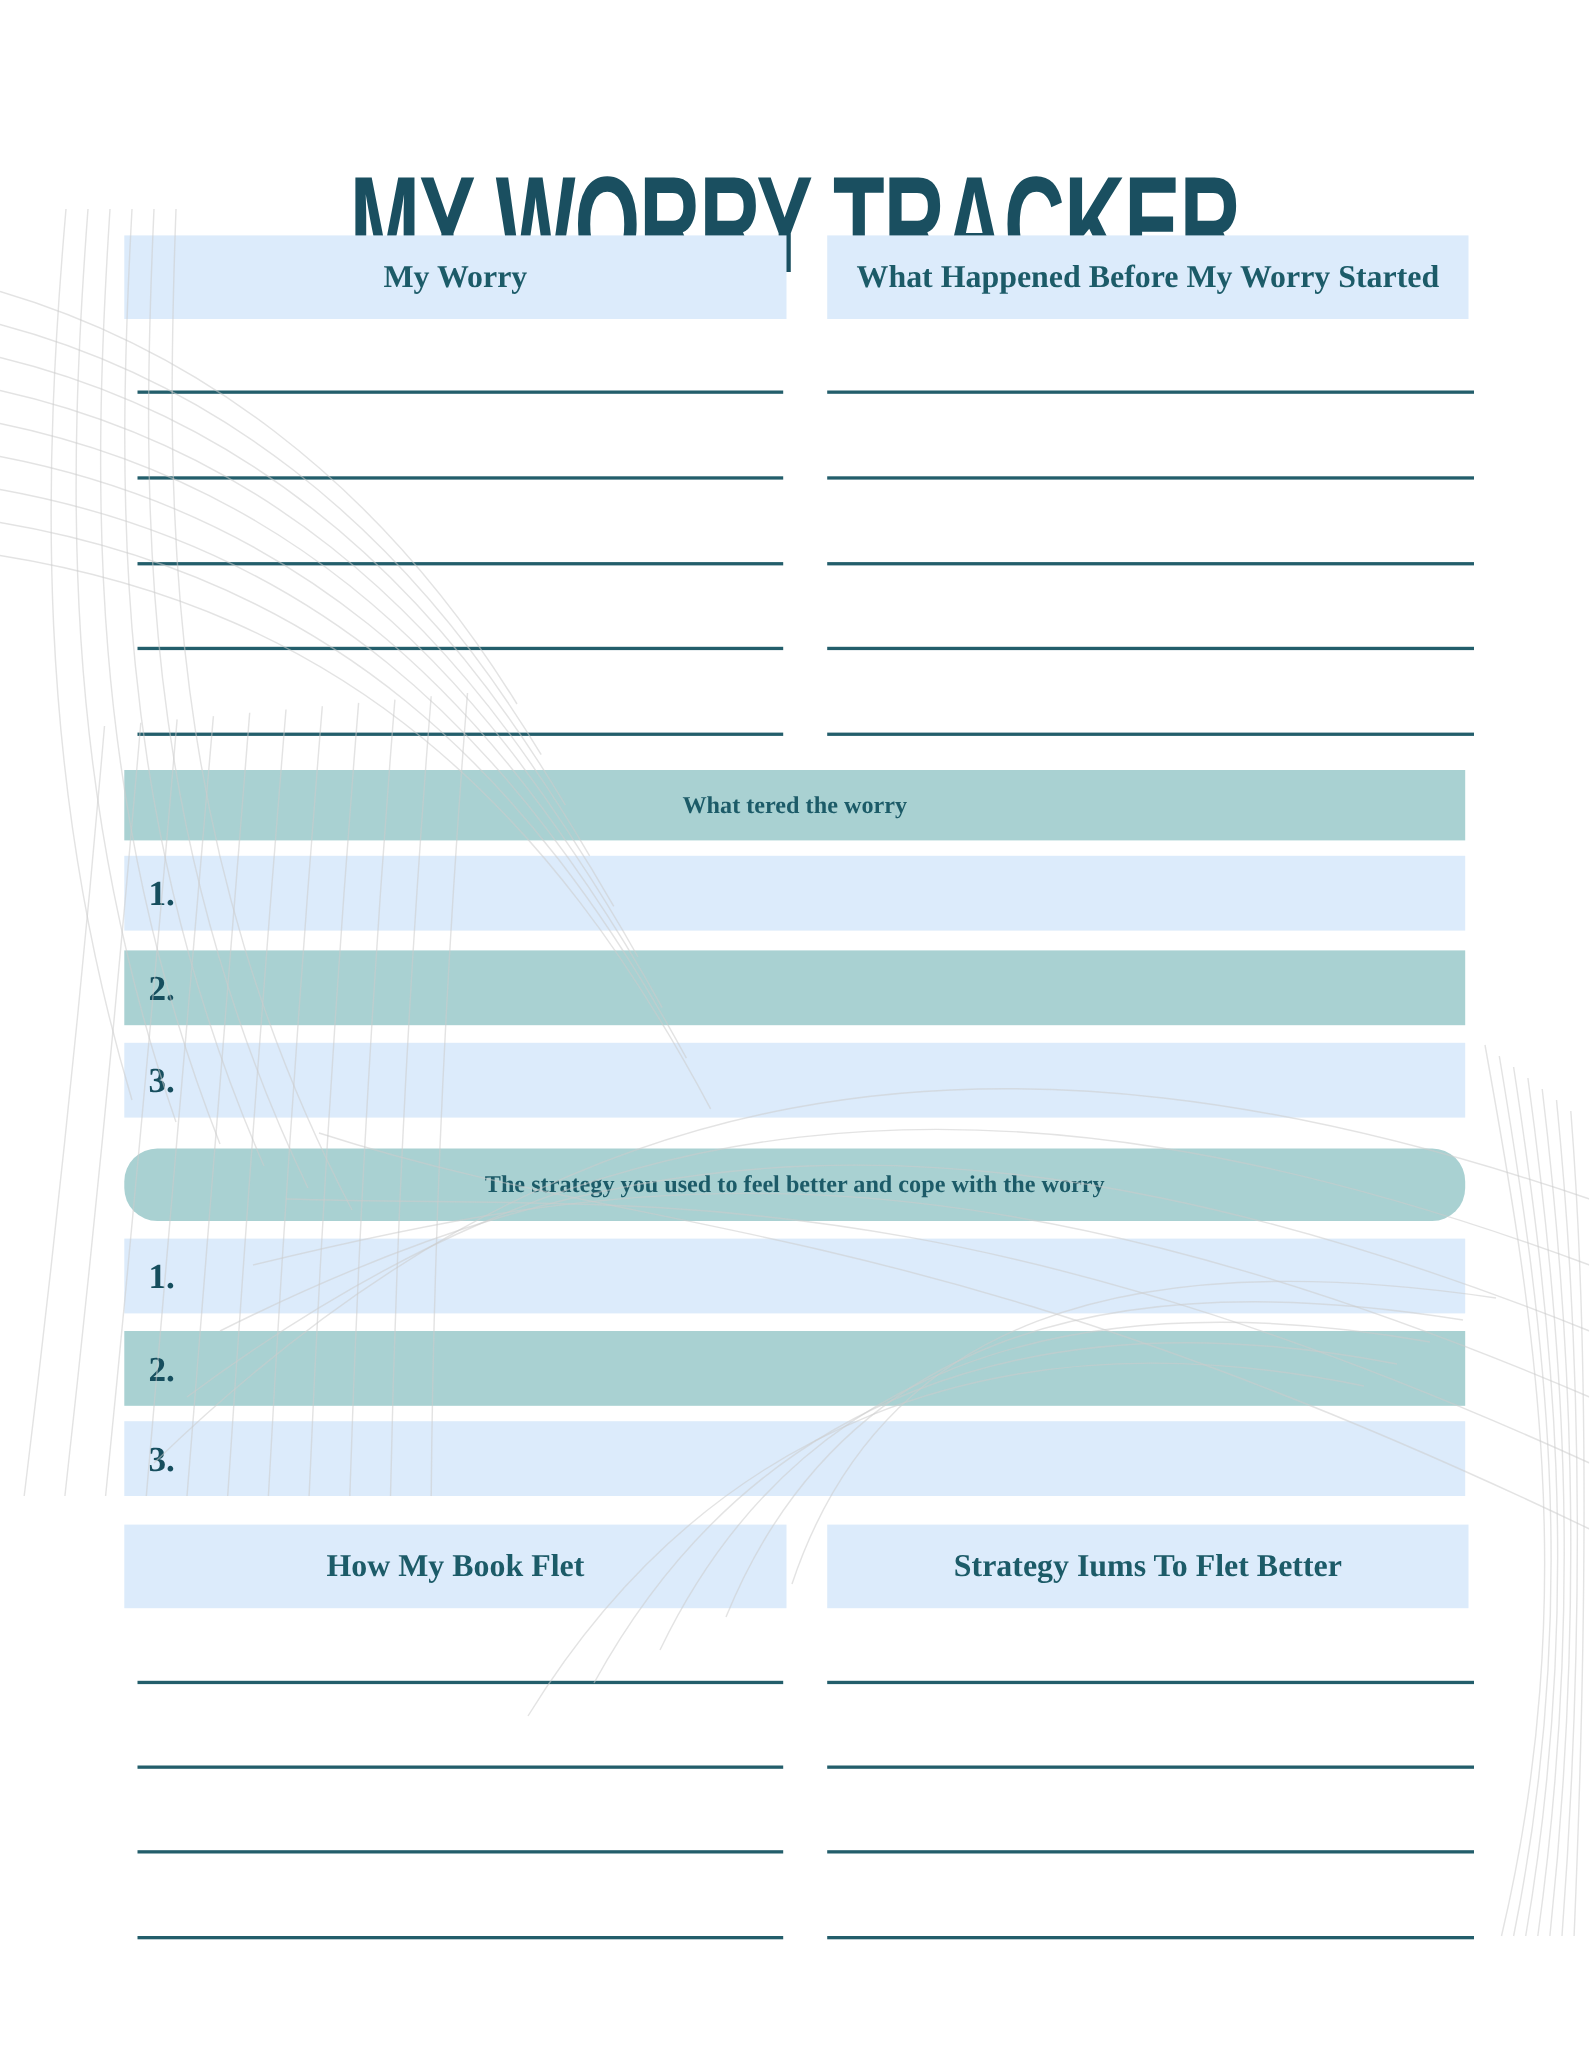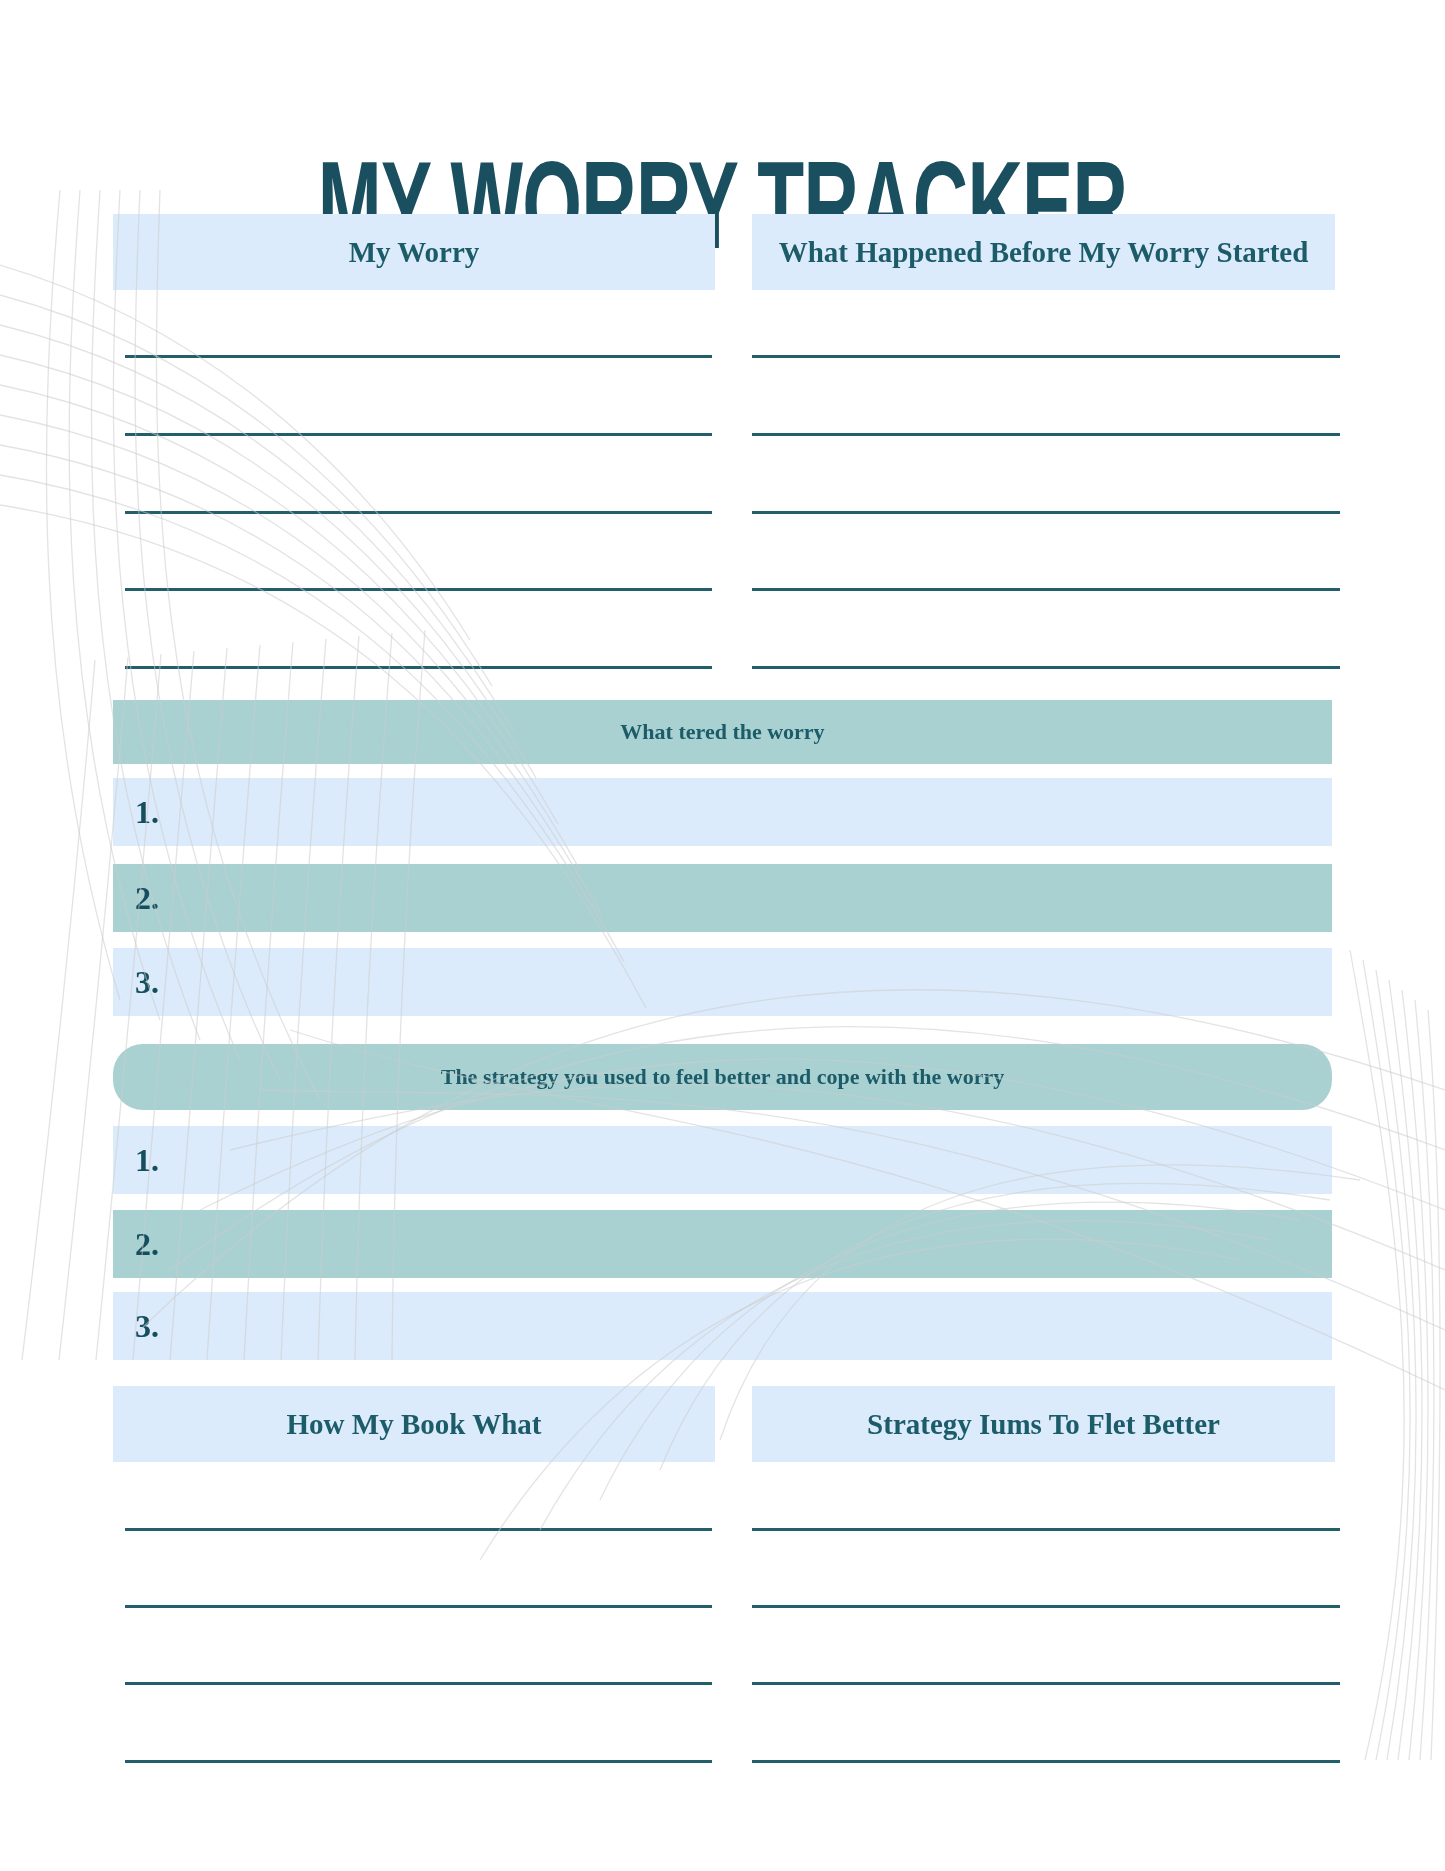--- a/index.html
+++ b/index.html
@@ -170,21 +170,21 @@
     <span>1.</span>
   </div>
   <div class="num-row row-teal s2">
     <span>2.</span>
   </div>
   <div class="num-row row-blue s3">
     <span>3.</span>
   </div>
 
   <div class="hdr-box hdr-left hdr-bottom">
-    <span>How My Book What</span>
+    <span>How My Book Flet</span>
   </div>
   <div class="hdr-box hdr-right hdr-bottom">
     <span>Strategy Iums To Flet Better</span>
   </div>
 
   <div class="wline wl-left b1"></div>
   <div class="wline wl-left b2"></div>
   <div class="wline wl-left b3"></div>
   <div class="wline wl-left b4"></div>
 

